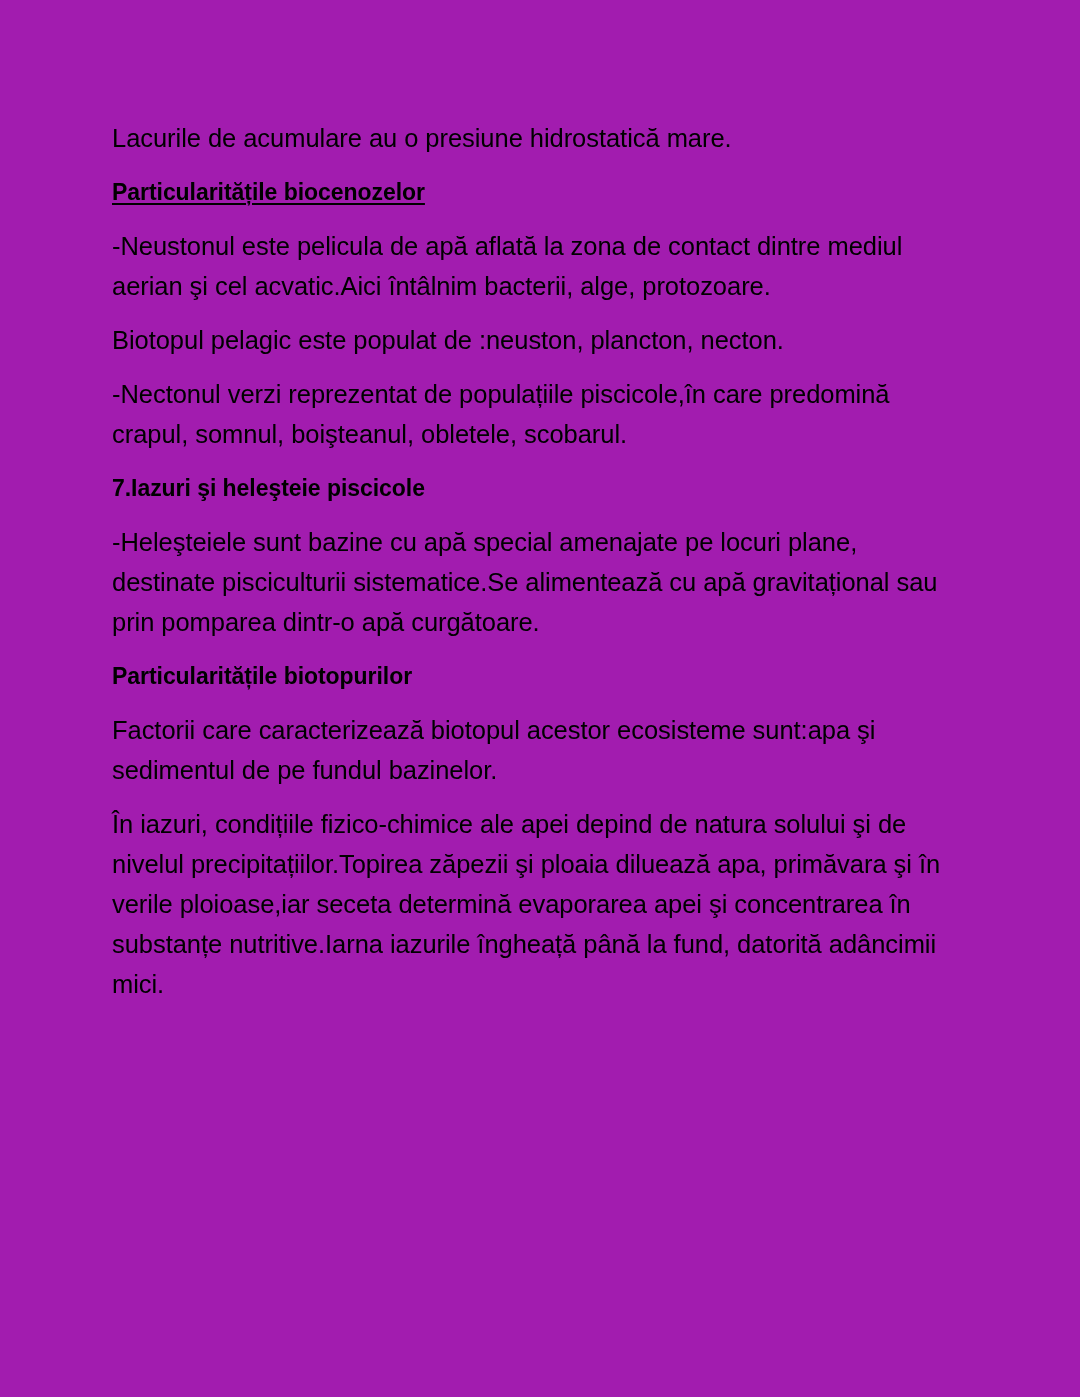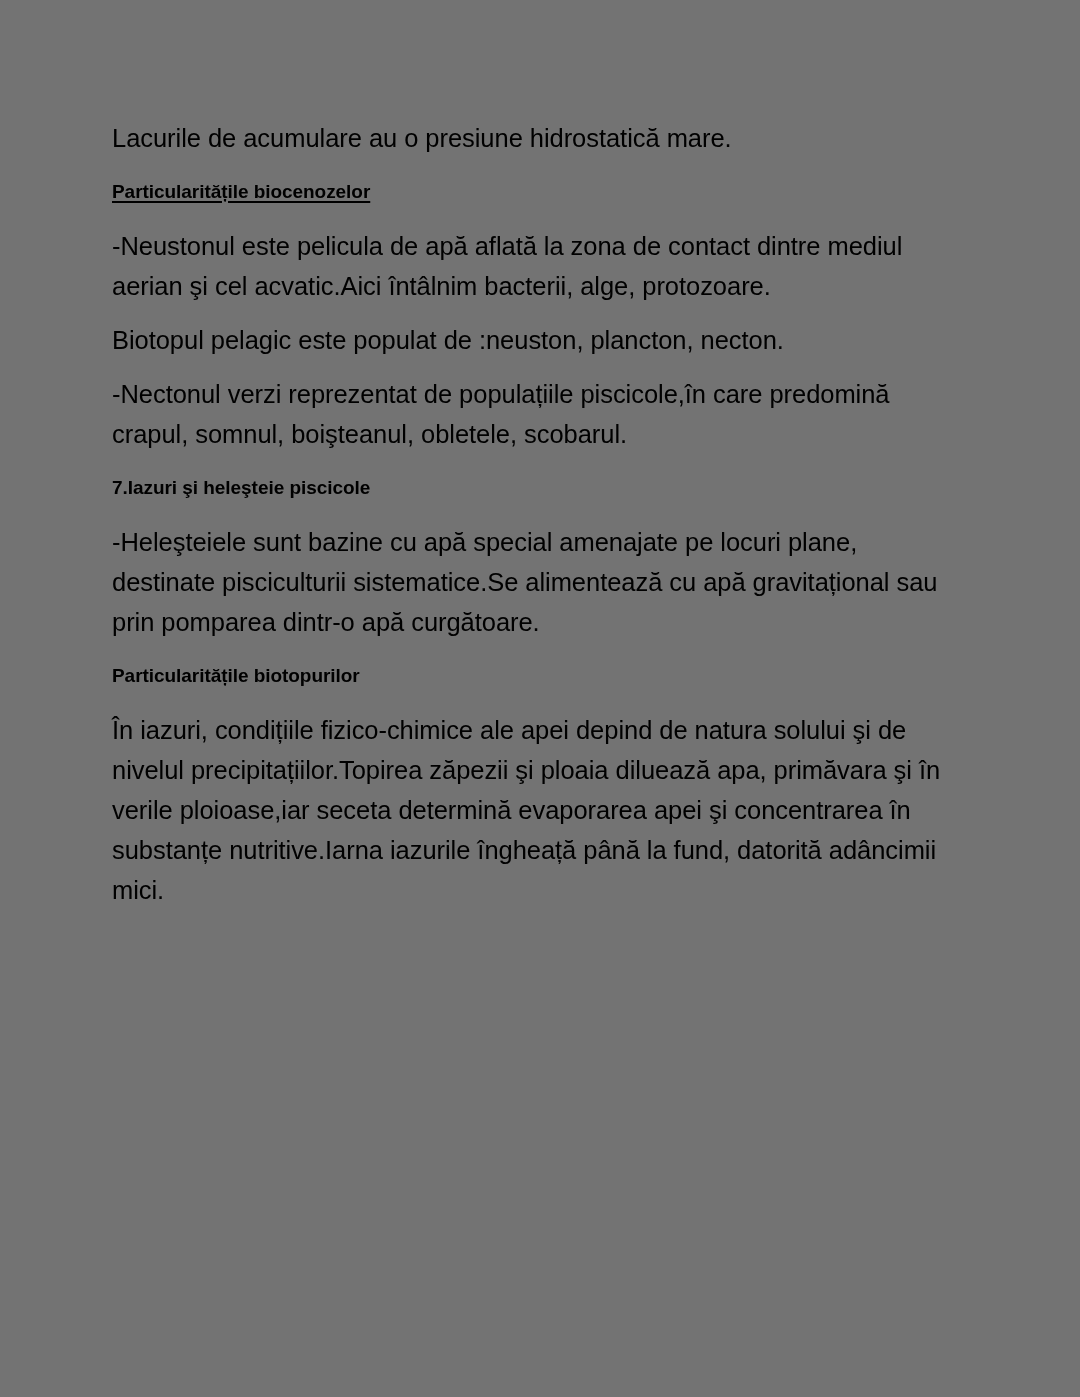--- a/index.html
+++ b/index.html
@@ -11,38 +11,38 @@
     width: 1080px;
     height: 1397px;
     font-family: "Liberation Sans", sans-serif;
     color: #000000;
     -webkit-font-smoothing: antialiased;
   }
   .page {
     box-sizing: border-box;
     width: 1080px;
     min-height: 1397px;
-    background: #737373;
+    background: #a21caf;
     padding: 118px 120px 0 112px;
   }
   .doc-body {
     display: block;
   }
   .para {
     font-size: 25.5px;
     line-height: 40px;
     font-weight: normal;
     letter-spacing: -0.05px;
     margin: 0 0 14px 0;
     text-align: left;
     white-space: pre-wrap;
     word-spacing: 0px;
   }
   .heading {
-    font-size: 19px;
+    font-size: 23px;
     line-height: 40px;
     font-weight: bold;
     margin: 0 0 14px 0;
     letter-spacing: -0.05px;
     text-align: left;
     white-space: pre-wrap;
   }
   .heading.underlined {
     text-decoration: underline;
     text-underline-offset: 3px;
@@ -55,15 +55,16 @@
 <div class="page">
   <div class="doc-body">
       <p class="para">Lacurile de acumulare au o presiune hidrostatică mare.</p>
       <p class="heading underlined">Particularitățile biocenozelor</p>
       <p class="para">-Neustonul este pelicula de apă aflată la zona de contact dintre mediul aerian şi cel acvatic.Aici întâlnim bacterii, alge, protozoare.</p>
       <p class="para">Biotopul pelagic este populat de :neuston, plancton, necton.</p>
       <p class="para">-Nectonul verzi reprezentat de populațiile piscicole,în care predomină crapul, somnul, boişteanul, obletele, scobarul.</p>
       <p class="heading">7.Iazuri şi heleşteie piscicole</p>
       <p class="para">-Heleşteiele sunt bazine cu apă special amenajate pe locuri plane, destinate pisciculturii sistematice.Se alimentează cu apă gravitațional sau prin pomparea dintr-o apă curgătoare.</p>
       <p class="heading">Particularitățile biotopurilor</p>
+      <p class="para">Factorii care caracterizează biotopul acestor ecosisteme sunt:apa şi sedimentul de pe fundul bazinelor.</p>
       <p class="para">În iazuri, condițiile fizico-chimice ale apei depind de natura solului şi de nivelul precipitațiilor.Topirea zăpezii şi ploaia diluează apa, primăvara şi în verile ploioase,iar seceta determină evaporarea apei şi concentrarea în substanțe nutritive.Iarna iazurile îngheață până la fund, datorită adâncimii mici.</p>
     </div>
 </div>
 
 </body></html>

